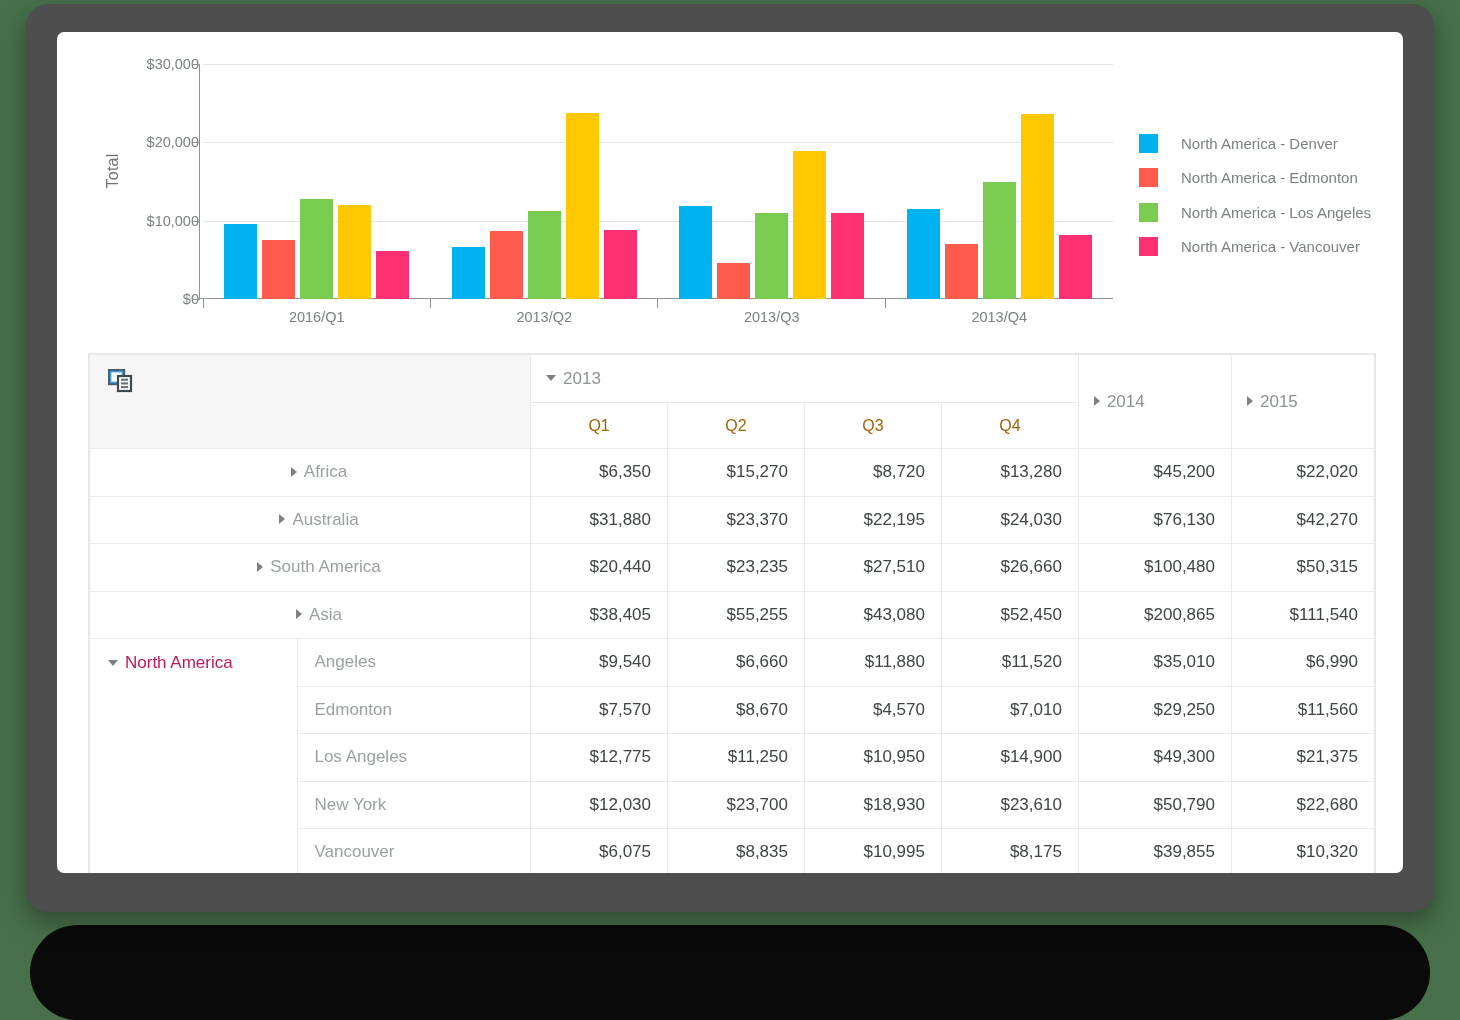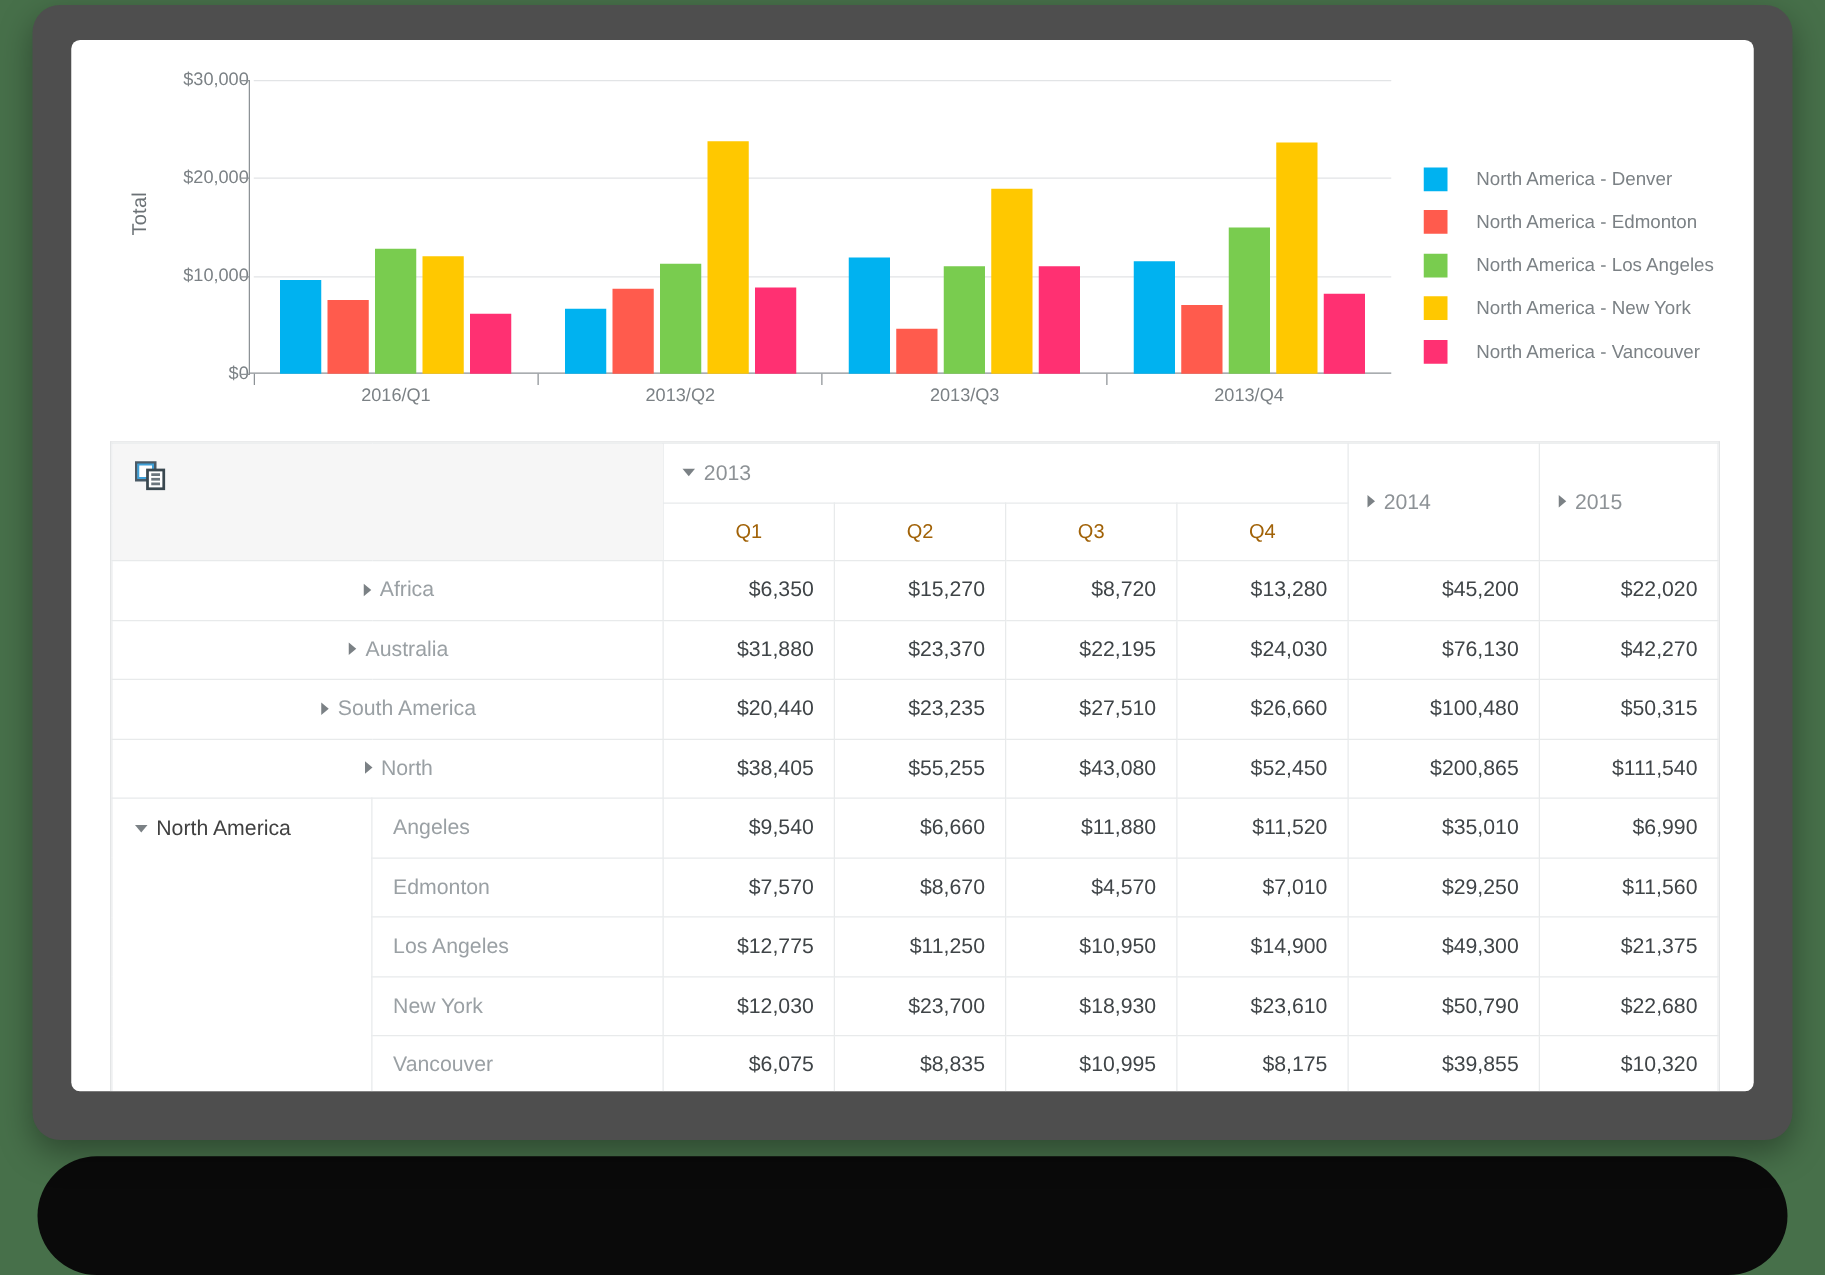--- a/index.html
+++ b/index.html
@@ -289,21 +289,21 @@
   }
   td.row-head-sub {
     color: #9aa0a4;
     font-size: 17px;
     padding-left: 16px !important;
     text-align: left;
     vertical-align: middle;
     background: #fff;
   }
   td.row-head-group {
-    color: #404040;
+    color: #be185d;
     font-size: 17px;
     padding-left: 18px !important;
     text-align: left;
     vertical-align: top;
     padding-top: 14px !important;
     background: #fff;
   }
   td.val {
     text-align: right;
     padding-right: 16px !important;
@@ -396,24 +396,20 @@
           </div>
           <div class="legend-item">
             <span class="legend-swatch" style="background: rgb(255, 91, 77);"></span>
             <span class="legend-label">North America - Edmonton</span>
           </div>
           <div class="legend-item">
             <span class="legend-swatch" style="background: rgb(121, 204, 79);"></span>
             <span class="legend-label">North America - Los Angeles</span>
           </div>
           <div class="legend-item">
-            <span class="legend-swatch" style="background: rgb(255, 200, 0);"></span>
-            <span class="legend-label">North America - New York</span>
-          </div>
-          <div class="legend-item">
             <span class="legend-swatch" style="background: rgb(255, 48, 114);"></span>
             <span class="legend-label">North America - Vancouver</span>
           </div>
         </div>
     </div>
 
     <div class="grid-wrap">
       <table class="pivot">
         <colgroup>
           <col style="width:207px">
@@ -470,21 +466,21 @@
             <tr class="data-row">
               <td class="row-head" colspan="2"><span class="tri tri-right"></span><span>South America</span></td>
               <td class="val">$20,440</td>
               <td class="val">$23,235</td>
               <td class="val">$27,510</td>
               <td class="val">$26,660</td>
               <td class="val">$100,480</td>
               <td class="val">$50,315</td>
             </tr>
             <tr class="data-row">
-              <td class="row-head" colspan="2"><span class="tri tri-right"></span><span>North</span></td>
+              <td class="row-head" colspan="2"><span class="tri tri-right"></span><span>Asia</span></td>
               <td class="val">$38,405</td>
               <td class="val">$55,255</td>
               <td class="val">$43,080</td>
               <td class="val">$52,450</td>
               <td class="val">$200,865</td>
               <td class="val">$111,540</td>
             </tr>
             <tr class="data-row">
               <td class="row-head-group" rowspan="5"><span class="tri tri-down"></span><span>North America</span></td>
               <td class="row-head-sub">Angeles</td>

